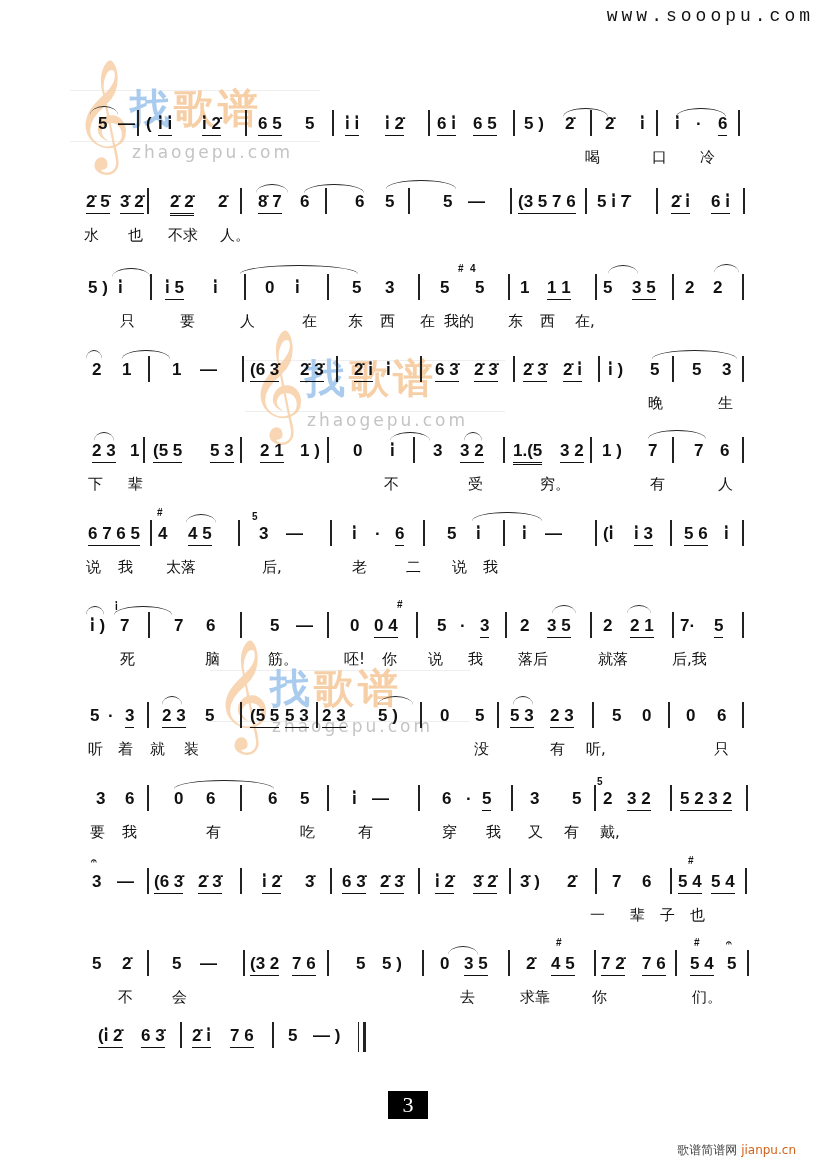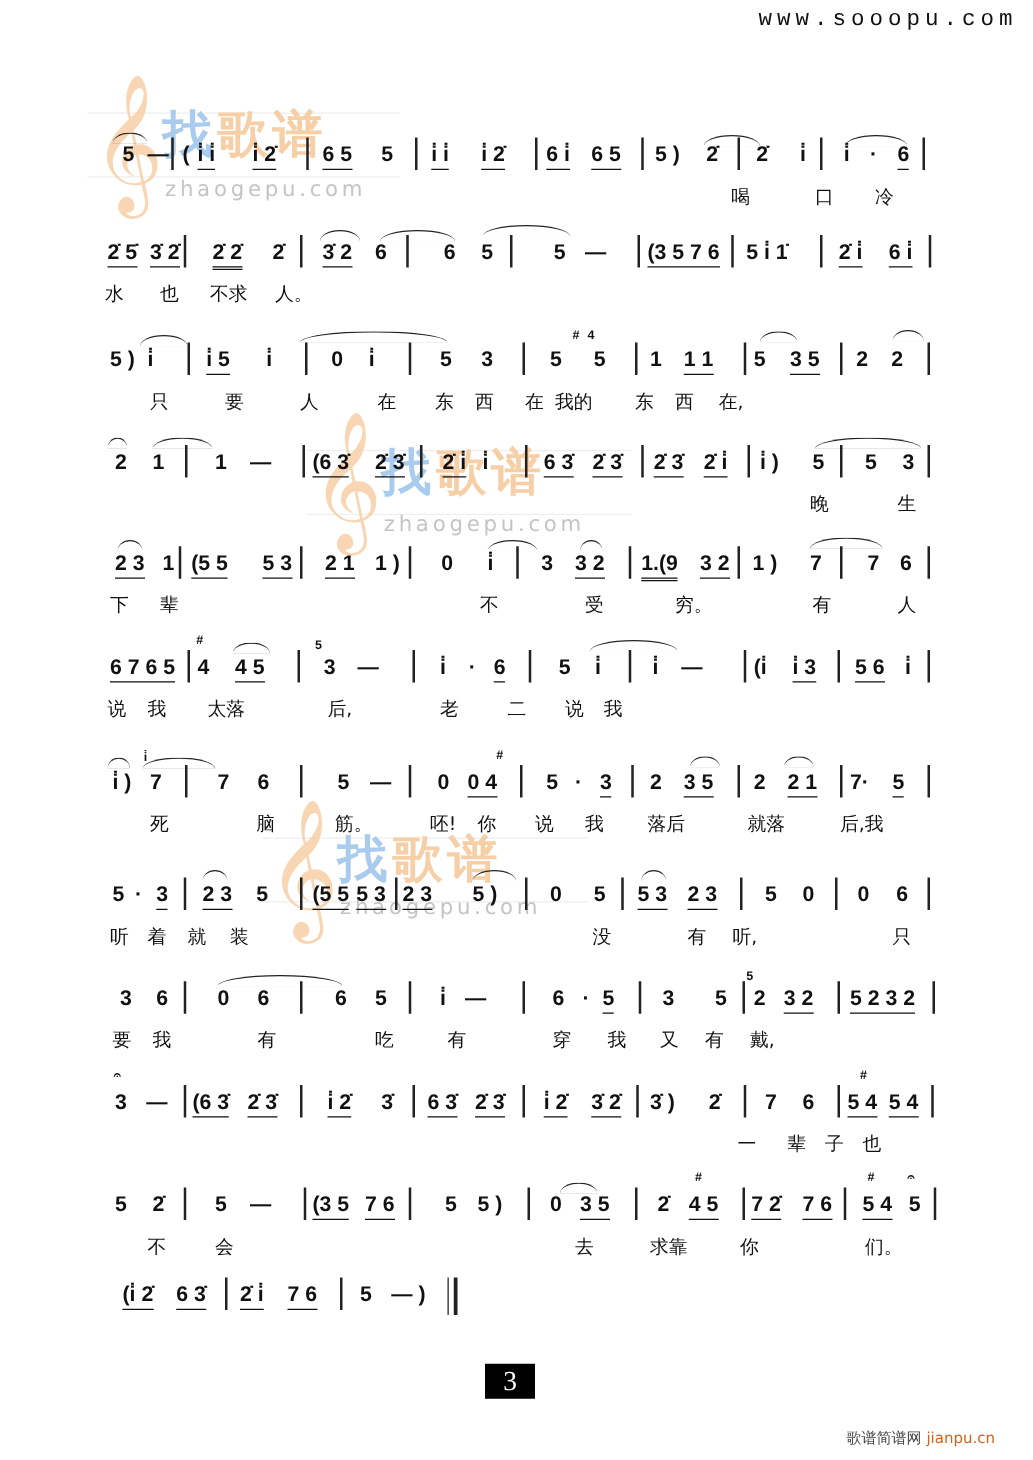--- a/index.html
+++ b/index.html
@@ -93,32 +93,32 @@
       <span class="lyr" style="left: 652px; top: 38px;">口</span>
       <span class="lyr" style="left: 700px; top: 38px;">冷</span>
     </div>
     <div class="row" style="top: 188px;">
       <span class="tok u" style="left: 86px; top: 4px;">2̇ 5̇</span>
       <span class="tok u" style="left: 120px; top: 4px;">3̇ 2̇</span>
       <div class="bar" style="left: 147px; top: 0px;"></div>
       <span class="tok uu" style="left: 170px; top: 4px;">2̇ 2̇</span>
       <span class="tok" style="left: 218px; top: 4px;">2̇</span>
       <div class="bar" style="left: 240px; top: 0px;"></div>
-      <span class="tok u" style="left: 258px; top: 4px;">3̇ 2</span>
+      <span class="tok u" style="left: 258px; top: 4px;">8̇ 7</span>
       <span class="tok" style="left: 300px; top: 4px;">6</span>
       <div class="bar" style="left: 325px; top: 0px;"></div>
       <span class="tok" style="left: 355px; top: 4px;">6</span>
       <span class="tok" style="left: 385px; top: 4px;">5</span>
       <div class="bar" style="left: 408px; top: 0px;"></div>
       <span class="tok" style="left: 443px; top: 4px;">5</span>
       <span class="tok" style="left: 468px; top: 4px;">—</span>
       <div class="bar" style="left: 510px; top: 0px;"></div>
       <span class="tok u" style="left: 518px; top: 4px;">(3 5 7 6</span>
       <div class="bar" style="left: 585px; top: 0px;"></div>
-      <span class="tok" style="left: 597px; top: 4px;">5 i̇ 1̇</span>
+      <span class="tok" style="left: 597px; top: 4px;">5 i̇ 7̇</span>
       <div class="bar" style="left: 656px; top: 0px;"></div>
       <span class="tok u" style="left: 671px; top: 4px;">2̇ i̇</span>
       <span class="tok u" style="left: 711px; top: 4px;">6 i̇</span>
       <div class="bar" style="left: 743px; top: 0px;"></div>
       <span class="lyr" style="left: 84px; top: 38px;">水</span>
       <span class="lyr" style="left: 128px; top: 38px;">也</span>
       <span class="lyr" style="left: 168px; top: 38px;">不求</span>
       <span class="lyr" style="left: 220px; top: 38px;">人。</span>
     </div>
     <div class="row" style="top: 274px;">
@@ -197,21 +197,21 @@
       <div class="bar" style="left: 240px; top: 0px;"></div>
       <span class="tok u" style="left: 260px; top: 4px;">2 1</span>
       <span class="tok" style="left: 300px; top: 4px;">1 )</span>
       <div class="bar" style="left: 327px; top: 0px;"></div>
       <span class="tok" style="left: 353px; top: 4px;">0</span>
       <span class="tok" style="left: 390px; top: 4px;">i̇</span>
       <div class="bar" style="left: 413px; top: 0px;"></div>
       <span class="tok" style="left: 433px; top: 4px;">3</span>
       <span class="tok u" style="left: 460px; top: 4px;">3 2</span>
       <div class="bar" style="left: 503px; top: 0px;"></div>
-      <span class="tok uu" style="left: 513px; top: 4px;">1.(9</span>
+      <span class="tok uu" style="left: 513px; top: 4px;">1.(5</span>
       <span class="tok u" style="left: 560px; top: 4px;">3 2</span>
       <div class="bar" style="left: 590px; top: 0px;"></div>
       <span class="tok" style="left: 602px; top: 4px;">1 )</span>
       <span class="tok" style="left: 648px; top: 4px;">7</span>
       <div class="bar" style="left: 672px; top: 0px;"></div>
       <span class="tok" style="left: 694px; top: 4px;">7</span>
       <span class="tok" style="left: 720px; top: 4px;">6</span>
       <div class="bar" style="left: 742px; top: 0px;"></div>
       <span class="lyr" style="left: 88px; top: 38px;">下</span>
       <span class="lyr" style="left: 128px; top: 38px;">辈</span>
@@ -400,21 +400,21 @@
       <span class="lyr" style="left: 660px; top: 38px;">子</span>
       <span class="lyr" style="left: 690px; top: 38px;">也</span>
     </div>
     <div class="row" style="top: 950px;">
       <span class="tok" style="left: 92px; top: 4px;">5</span>
       <span class="tok" style="left: 122px; top: 4px;">2̇</span>
       <div class="bar" style="left: 147px; top: 0px;"></div>
       <span class="tok" style="left: 172px; top: 4px;">5</span>
       <span class="tok" style="left: 200px; top: 4px;">—</span>
       <div class="bar" style="left: 243px; top: 0px;"></div>
-      <span class="tok u" style="left: 250px; top: 4px;">(3 5</span>
+      <span class="tok u" style="left: 250px; top: 4px;">(3 2</span>
       <span class="tok u" style="left: 292px; top: 4px;">7 6</span>
       <div class="bar" style="left: 327px; top: 0px;"></div>
       <span class="tok" style="left: 356px; top: 4px;">5</span>
       <span class="tok" style="left: 382px; top: 4px;">5 )</span>
       <div class="bar" style="left: 422px; top: 0px;"></div>
       <span class="tok" style="left: 440px; top: 4px;">0</span>
       <span class="tok u" style="left: 464px; top: 4px;">3 5</span>
       <div class="bar" style="left: 508px; top: 0px;"></div>
       <span class="tok" style="left: 526px; top: 4px;">2̇</span>
       <span class="tok u" style="left: 551px; top: 4px;">4 5</span>

